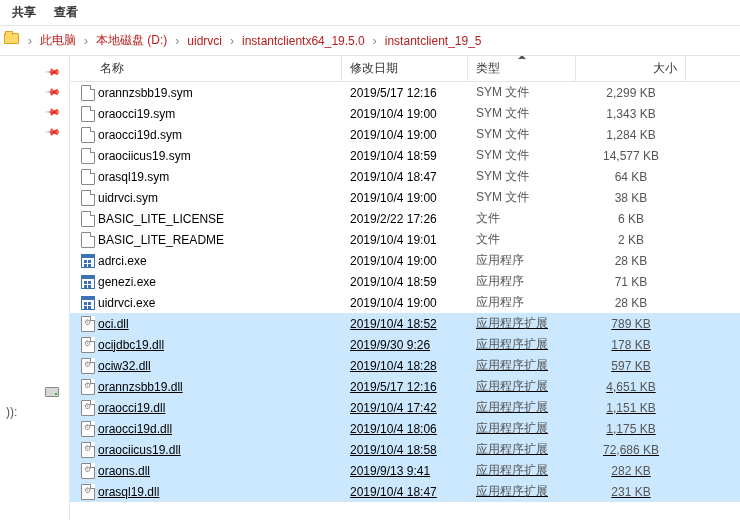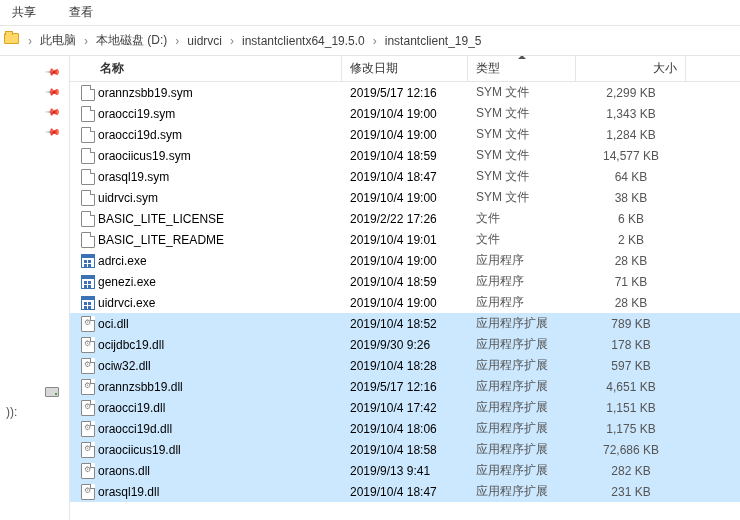--- a/index.html
+++ b/index.html
@@ -1,38 +1,38 @@
 <!DOCTYPE html>
 <html><head>
 <meta charset="utf-8">
 <style>
 * { margin: 0; padding: 0; box-sizing: border-box; font-family: "Microsoft YaHei", "Segoe UI", sans-serif; font-size: 12px; }
 body { background: #fff; width: 740px; height: 520px; overflow: hidden; color: #000; }
-.toolbar { height: 26px; display: flex; align-items: center; padding-left: 12px; gap: 33px; border-bottom: 1px solid #e5e5e5; }
+.toolbar { height: 26px; display: flex; align-items: center; padding-left: 12px; gap: 18px; border-bottom: 1px solid #e5e5e5; font-weight: bold; }
 .toolbar span { color: #333; }
 .addrbar { height: 30px; display: flex; align-items: center; border-bottom: 1px solid #e5e5e5; background: #fff; padding-left: 4px; }
 .nav-icon { width: 16px; height: 16px; margin-right: 4px; position: relative; }
 .folder-icon { display: inline-block; width: 15px; height: 11px; background: #ffd869; border: 1px solid #d9a520; border-radius: 1px; position: relative; top: 0px; }
 .folder-icon::before { content: ""; position: absolute; top: -3px; left: 0; width: 6px; height: 3px; background: #ffd869; border: 1px solid #d9a520; border-bottom: none; border-radius: 1px 1px 0 0; }
-.crumb { display: flex; align-items: center; color: #404040; padding: 2px 4px; }
+.crumb { display: flex; align-items: center; color: #b91c1c; padding: 2px 4px; }
 .chev { color: #888; padding: 0 4px; }
 .main { display: flex; height: calc(100% - 56px); }
 .sidebar { width: 70px; border-right: 1px solid #e5e5e5; background: #fff; padding-top: 6px; }
 .side-row { display: flex; align-items: center; justify-content: flex-end; height: 20px; padding-right: 10px; gap: 6px; color: #555; }
 .pin { color: #888; transform: rotate(45deg); font-size: 10px; }
 .content { flex: 1; overflow: auto; }
 .colheader { display: flex; align-items: center; height: 26px; border-bottom: 1px solid #e5e5e5; position: sticky; top: 0; background: #fff; user-select: none; }
 .colheader > div { border-right: 1px solid #e5e5e5; height: 100%; display: flex; align-items: center; padding: 0 8px; color: #333; }
-.c-name { width: 272px; padding-left: 30px !important; font-weight: bold; }
+.c-name { width: 272px; padding-left: 30px !important; }
 .c-date { width: 126px; }
 .c-type { width: 108px; position: relative; }
 .c-size { width: 110px; justify-content: flex-end; }
 .sort-arrow { position: absolute; top: -1px; left: 50%; transform: translateX(-50%); width: 0; height: 0; border-left: 4px solid transparent; border-right: 4px solid transparent; border-bottom: 4px solid #555; }
 .row { display: flex; align-items: center; height: 21px; padding-left: 8px; }
-.row.sel { background: #cce8ff; }
+.row.sel { background: #cce8ff; text-decoration: underline; }
 .row .icon-cell { width: 20px; display: flex; justify-content: center; }
 .row .name-cell { width: 252px; white-space: nowrap; overflow: hidden; }
 .row .date-cell { width: 126px; color: #000000; }
 .row .type-cell { width: 108px; color: #555; }
 .row .size-cell { width: 102px; text-align: center; color: #555; padding-right: 8px; }
 .icon-file { width: 14px; height: 16px; border: 1px solid #888; background: #fff; position: relative; border-radius: 1px; }
 .icon-file::after { content: ""; position: absolute; right: -1px; top: -1px; width: 4px; height: 4px; background: #fff; border-left: 1px solid #888; border-bottom: 1px solid #888; }
 .icon-exe { width: 14px; height: 14px; background: #fff; border: 1px solid #3a72b5; position: relative; }
 .icon-exe::before { content: ""; position: absolute; top: 0; left: 0; right: 0; height: 3px; background: #3a72b5; }
 .icon-exe::after { content: ""; position: absolute; top: 5px; left: 2px; width: 3px; height: 3px; background: #3a72b5; box-shadow: 4px 0 #3a72b5, 0 4px #3a72b5, 4px 4px #3a72b5; }

